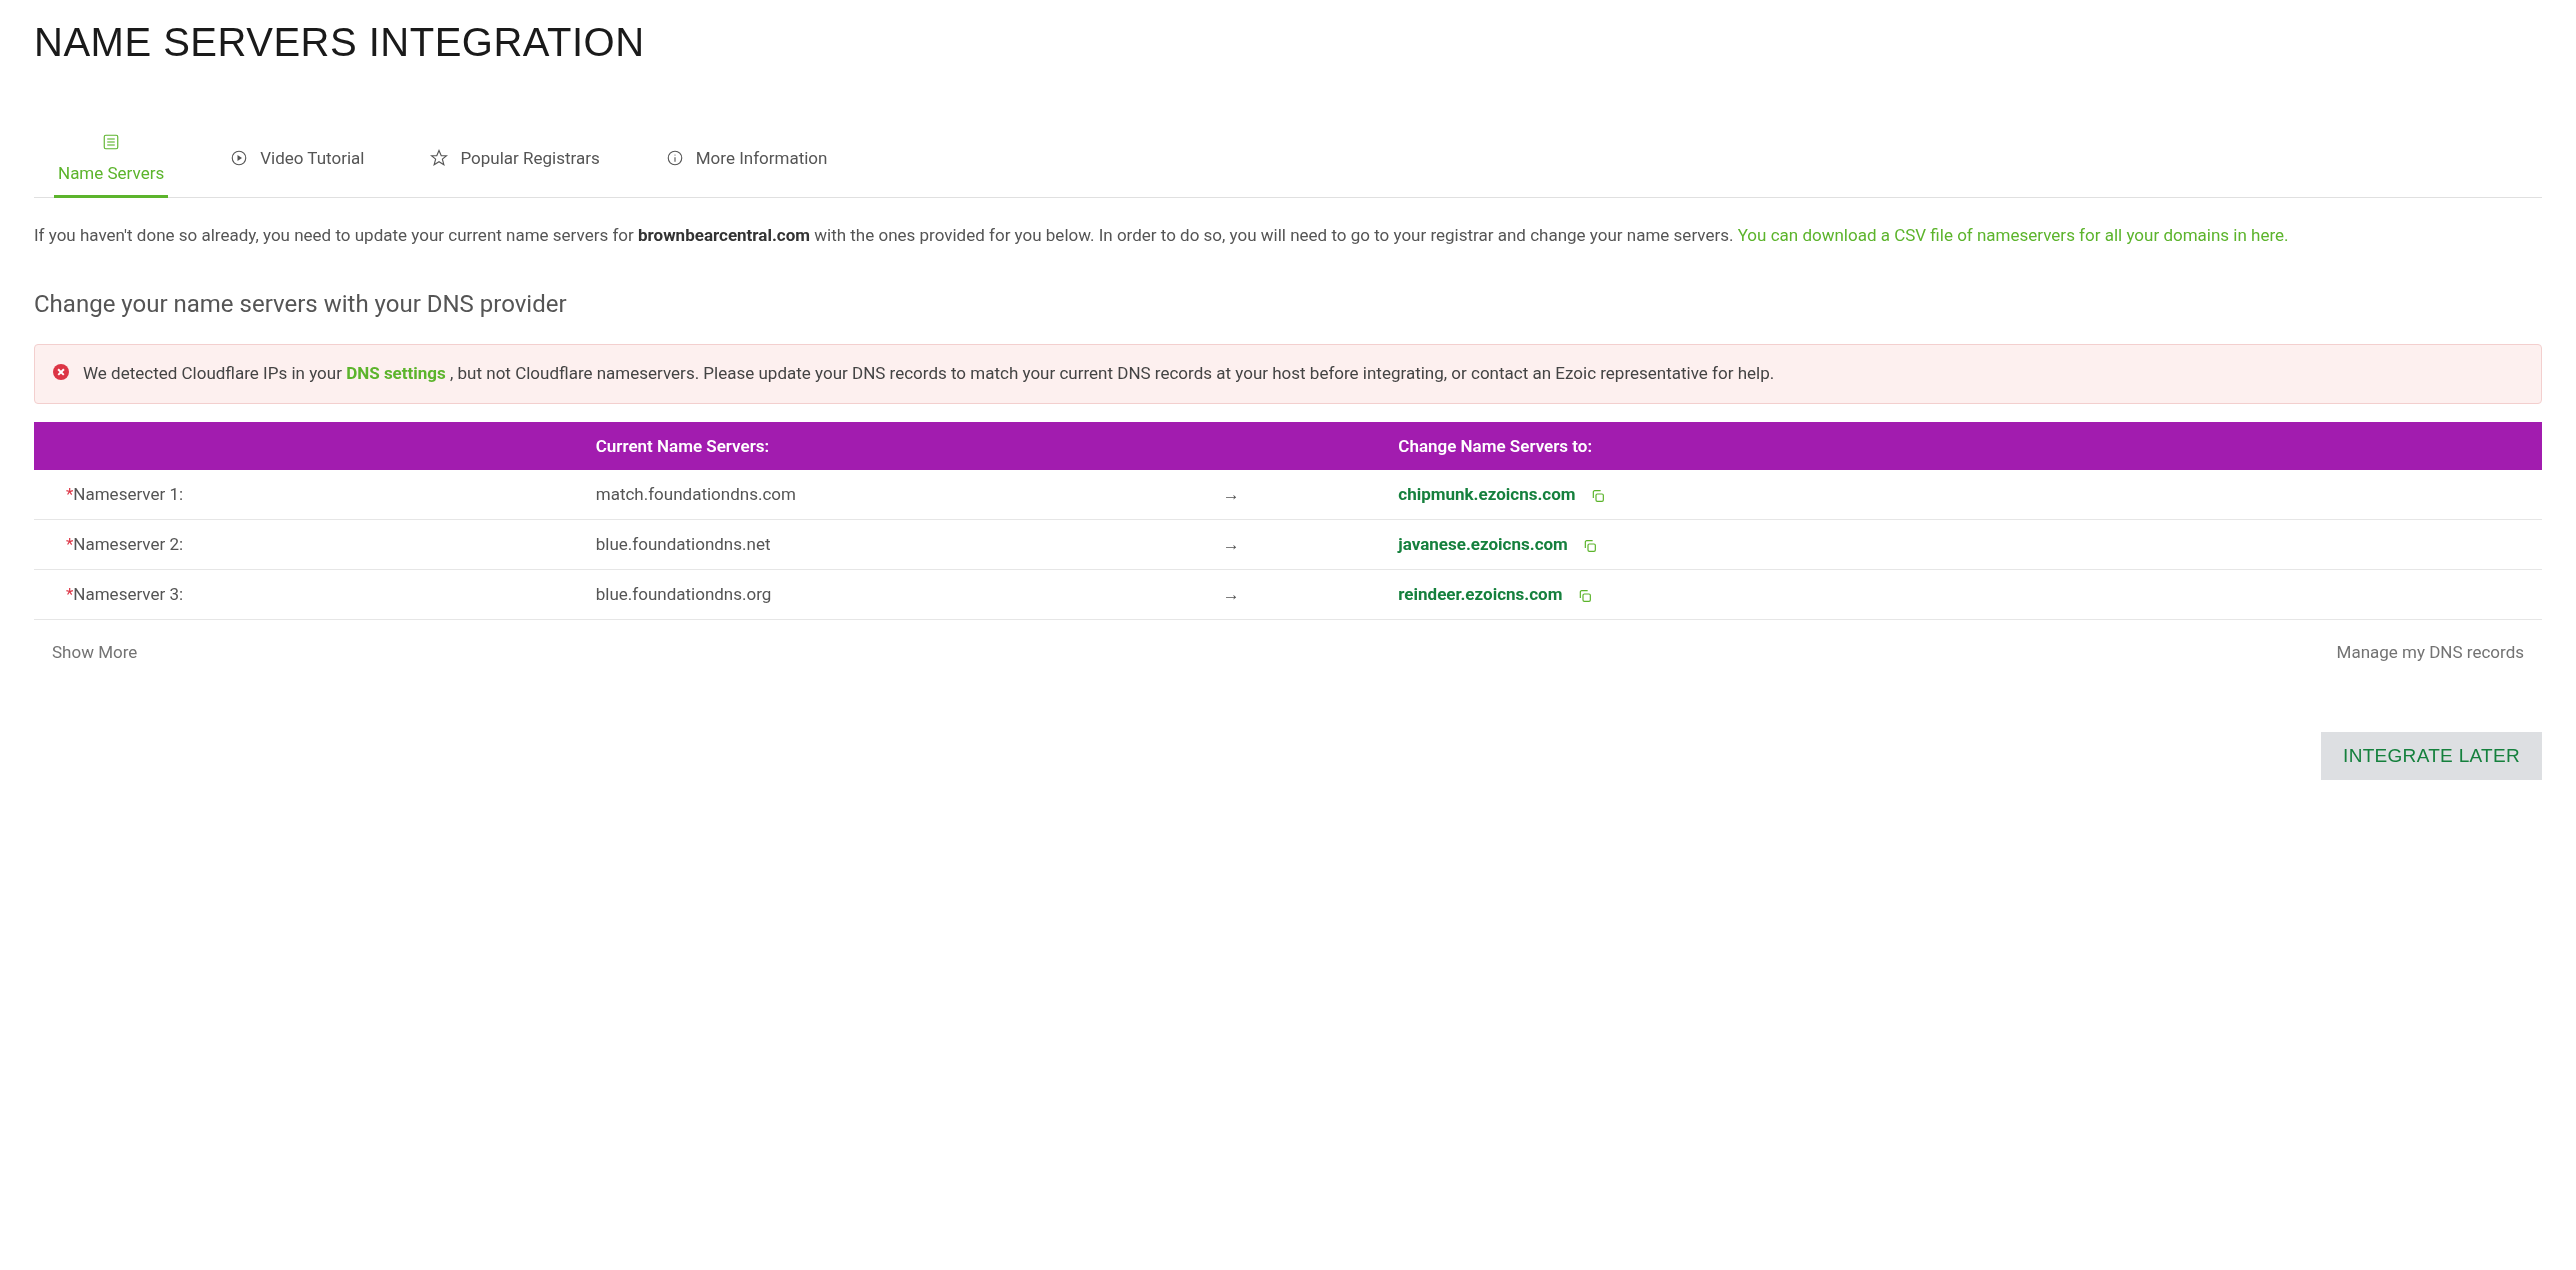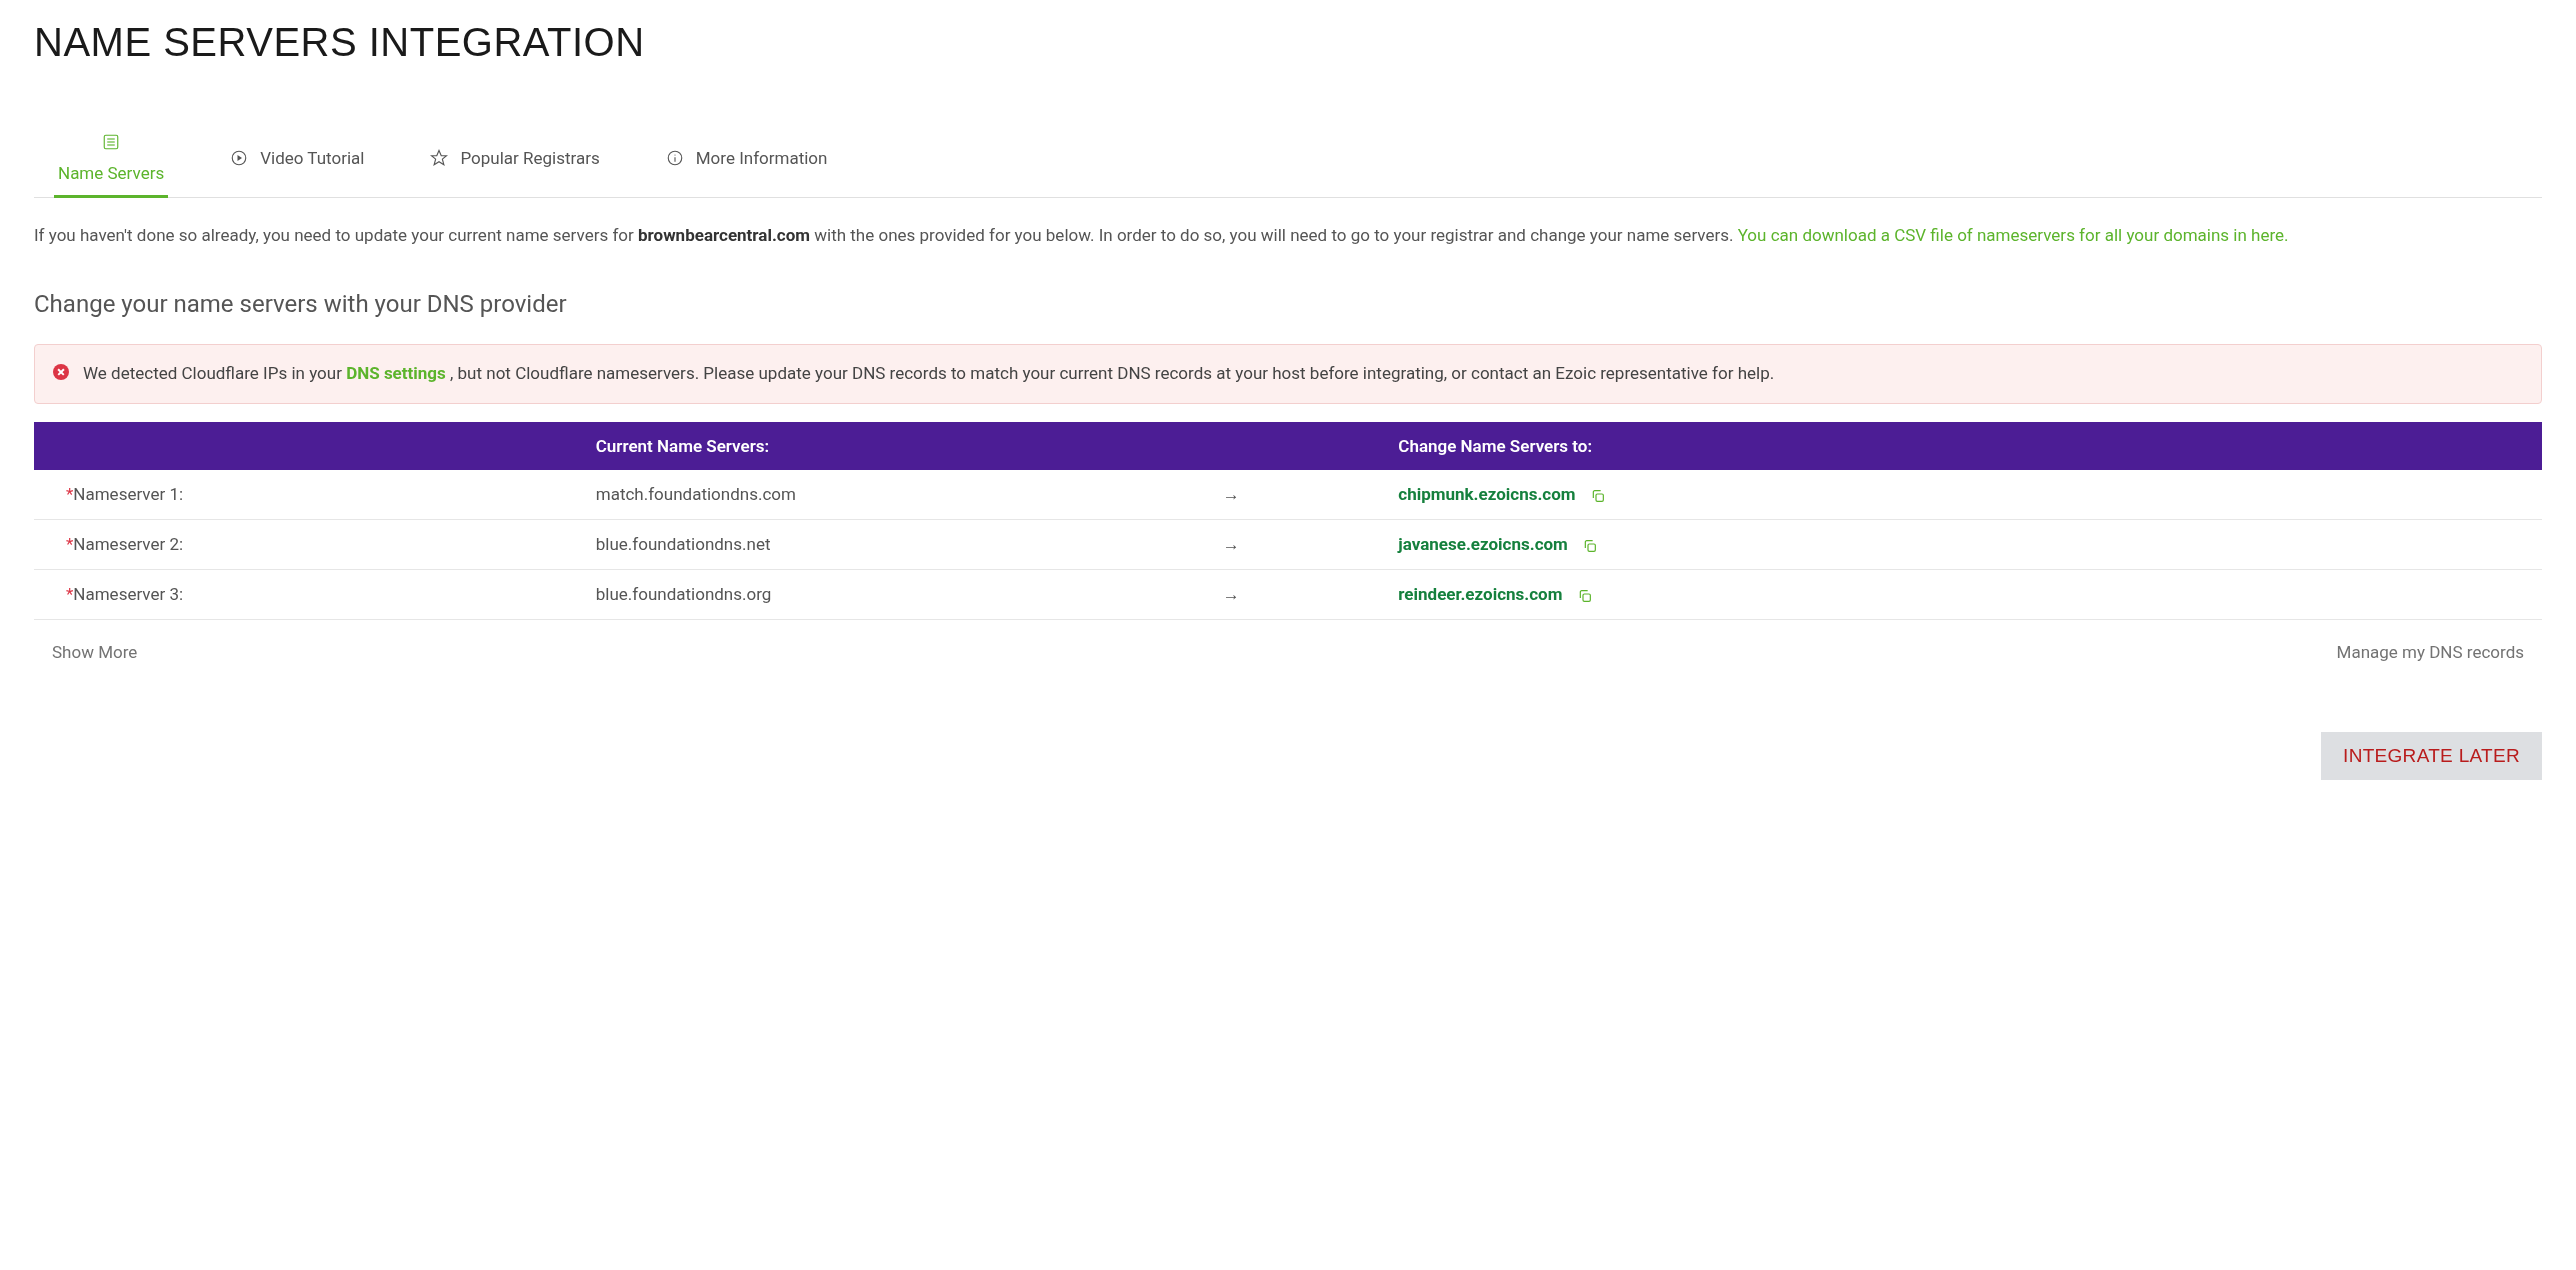--- a/index.html
+++ b/index.html
@@ -93,21 +93,21 @@
 .alert-icon::before { transform: translate(-50%,-50%) rotate(45deg); }
 .alert-icon::after  { transform: translate(-50%,-50%) rotate(-45deg); }
 .alert .dns-link { color: #5cb42c; font-weight: 700; text-decoration: none; cursor: pointer; }
 
 .ns-table {
   margin-top: 18px;
   width: 100%;
   border-collapse: collapse;
 }
 .ns-table thead th {
-  background: #4c1d95;
+  background: #a21caf;
   color: #fff;
   text-align: left;
   font-weight: 600;
   font-size: 17px;
   padding: 14px 10px;
 }
 .ns-table thead th:first-child { width: 22%; }
 .ns-table thead th:nth-child(2) { width: 25%; }
 .ns-table thead th:nth-child(3) { width: 7%; }
 .ns-table tbody td {
@@ -150,21 +150,21 @@
 }
 .btn {
   font-family: "Arial Narrow", Arial, sans-serif;
   font-stretch: condensed;
   font-size: 19px;
   letter-spacing: 0.3px;
   padding: 13px 22px;
   border: none;
   cursor: pointer;
 }
-.btn-secondary { background: #dddfe2; color: #b91c1c; }
+.btn-secondary { background: #dddfe2; color: #15803d; }
 .btn-primary { background: #5cb42c; color: #fff; }
 </style>
 </head>
 <body>
 
 <h1 class="page-title">NAME SERVERS INTEGRATION</h1>
 
 <div class="tabs">
   <div class="tab active">
     <span class="tab-icon">

